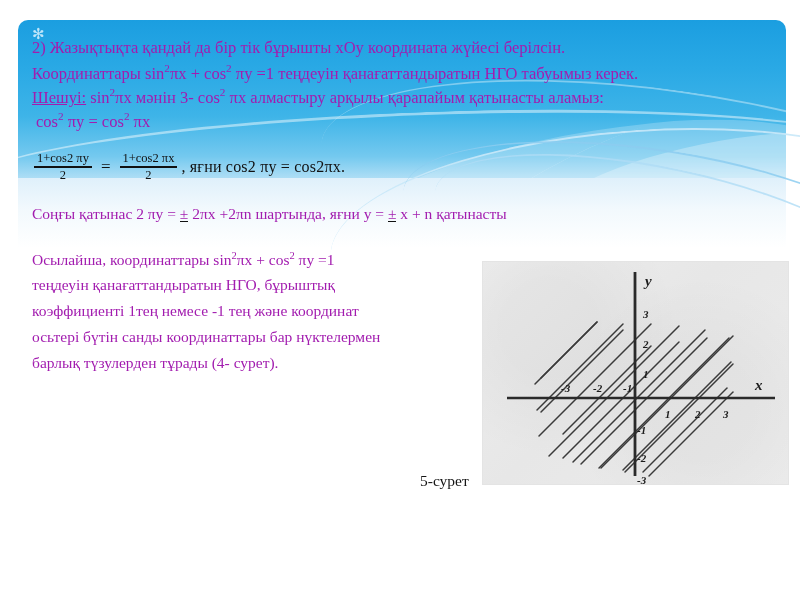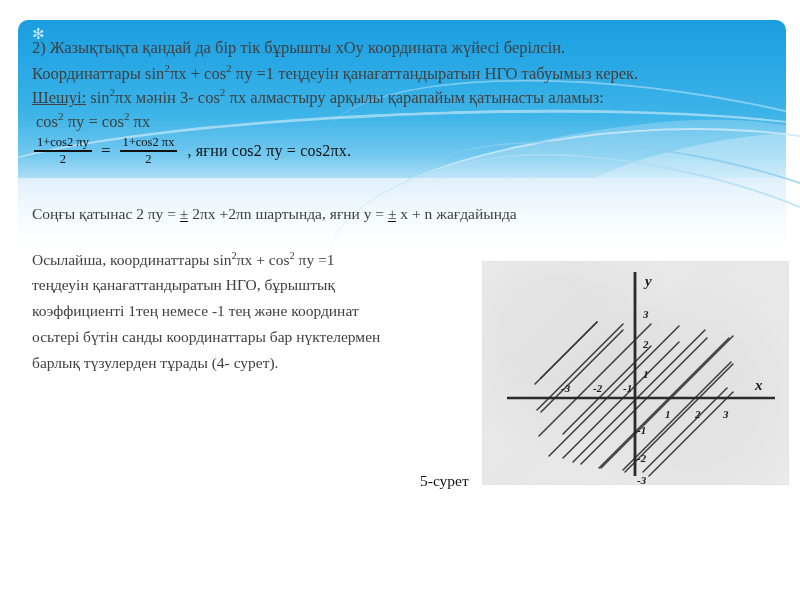--- a/index.html
+++ b/index.html
@@ -74,21 +74,21 @@
     transform:rotate(-4deg);
   }
 
   
   .bullet-icon{
     position:absolute;left:32px;top:27px;
     color:#bfe6fa;font-size:15px;line-height:1;
   }
 
   
-  .txt{position:absolute;color:#404040;white-space:nowrap;}
+  .txt{position:absolute;color:#a21caf;white-space:nowrap;}
   .t1{left:32px;top:38px;font-size:16.5px;}
   .t2{left:32px;top:62px;font-size:16.5px;}
   .t3{left:32px;top:86px;font-size:16.5px;}
   .t3 .u{text-decoration:underline;}
   .t4{left:36px;top:110px;font-size:16.5px;}
   .t6{left:32px;top:180px;font-size:16.5px;}
   .t7{left:32px;top:205px;font-size:15.5px;}
   .t8{left:32px;top:224px;font-size:15.5px;}
   .t9{left:32px;top:250px;font-size:15.5px;}
   .t10{left:32px;top:276px;font-size:15.5px;}
@@ -96,26 +96,26 @@
   .t12{left:32px;top:328px;font-size:15.5px;}
   .t13{left:32px;top:354px;font-size:15.5px;}
   sup{font-size:.68em;vertical-align:super;}
 
   
   .fracrow{
     position:absolute;left:30px;top:136px;
     display:flex;align-items:center;font-size:15px;color:#111;
   }
   .frac{display:inline-flex;flex-direction:column;align-items:center;
-        margin:0 4px;line-height:1.05;}
+        margin:16px 4px;line-height:1.05;}
   .frac .num{font-size:12.5px;padding:0 3px;}
   .frac .bar{width:100%;height:1.6px;background:#111;margin:1px 0;}
   .frac .den{font-size:12.5px;}
   .eq{font-size:17px;margin:0 5px;}
-  .tail{margin-left:6px;font-size:16px;letter-spacing:.2px;}
+  .tail{font-size:16px;letter-spacing:.2px;}
 
   .pm{position:relative;display:inline-block;}
   .pm::after{content:"";position:absolute;left:0;right:0;bottom:1px;height:1px;background:#111;}
 
   
   .figure{
     position:absolute;left:483px;top:262px;width:305px;height:222px;
     background:#ebebeb;
     box-shadow:0 0 0 1px #e4e4e4;
   }
@@ -168,21 +168,21 @@
     <span class="eq">=</span>
     <span class="frac">
       <span class="num">1+cos2 πх</span>
       <span class="bar"></span>
       <span class="den">2</span>
     </span>
     <span class="tail">, яғни cos2 πу = cos2πх.</span>
   </div>
 
 
-  <div class="txt t7"><span>Соңғы қатынас 2 πу = </span><span class="pm">±</span><span> 2πх +2πn  шартында, яғни у = </span><span class="pm">±</span><span> х + n жағдайында</span></div>
+  <div class="txt t7"><span>Соңғы қатынас 2 πу = </span><span class="pm">±</span><span> 2πх +2πn  шартында, яғни у = </span><span class="pm">±</span><span> х + n қатынасты</span></div>
 
 
   <div class="txt t9"><span>Осылайша,  координаттары sin</span><sup>2</sup><span>πх + cos</span><sup>2</sup><span> πу =1</span></div>
 
   <div class="txt t10">теңдеуін қанағаттандыратын НГО, бұрыштық</div>
   <div class="txt t11">коэффициенті 1тең немесе -1 тең және координат</div>
   <div class="txt t12">осьтері бүтін санды координаттары бар нүктелермен</div>
   <div class="txt t13">барлық түзулерден тұрады (4- сурет).</div>
 
   <div class="figcap">5-сурет</div>

